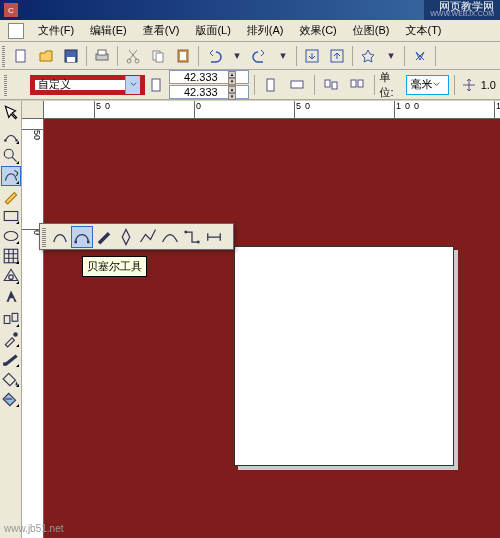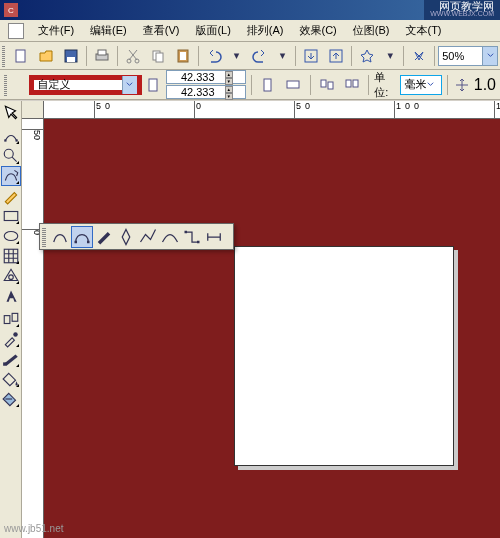--- a/index.html
+++ b/index.html
@@ -153,28 +153,20 @@
       </svg>
     </div>
   <div class="tbtn d">▾</div>
   <div class="sep"></div>
   <div class="tbtn">
       <svg viewBox="0 0 16 16">
         <path d="M4 4l4 8 4-8M4 4l8 8M12 4l-8 8" stroke="#35a" fill="none"></path>
       </svg>
     </div>
   <div class="sep"></div>
-  <div class="zoom-sel">
-    <span>50%</span>
-    <div class="arr">
-        <svg viewBox="0 0 10 10">
-          <path d="M2 3l3 3 3-3" fill="none" stroke="#24a"></path>
-        </svg>
-      </div>
-  </div>
 </div>
 
 <div class="propbar">
   <div class="gripH" style="position:static"></div>
   <div style="width:18px"></div>
   <div class="pagesel">
     <span>自定义</span>
     <div class="arr">
         <svg viewBox="0 0 10 10">
           <path d="M2 3l3 3 3-3" fill="none" stroke="#24a"></path>
@@ -234,21 +226,21 @@
           <path d="M2 3l3 3 3-3" fill="none" stroke="#24a"></path>
         </svg></div>
   </div>
   <div class="sep"></div>
   <div class="tbtn" style="width:18px">
       <svg viewBox="0 0 16 16">
         <path d="M8 2v12M2 8h12" stroke="#558"></path>
         <path d="M6 4l2-2 2 2M6 12l2 2 2-2" fill="none" stroke="#558"></path>
       </svg>
     </div>
-  <span style="font-size:16px">1.0</span>
+  <span style="font-size:11px">1.0</span>
 </div>
 
 <div class="workspace">
   <div class="toolbox">
     <div class="tool">
         <svg viewBox="0 0 16 16">
           <path d="M3 2l3 10 2-3 4 4 1-1-4-4 3-2z" fill="#fff" stroke="#000"></path>
         </svg>
       </div>
     <div class="tsep"></div>
@@ -403,16 +395,17 @@
             <rect x="2" y="3" width="2" height="2" fill="#335"></rect>
             <rect x="12" y="11" width="2" height="2" fill="#335"></rect>
           </svg>
         </div>
       <div class="ftool">
           <svg viewBox="0 0 16 16">
             <path d="M3 8h10M3 5v6M13 5v6" stroke="#335"></path>
           </svg>
         </div>
     </div>
+    <div class="tooltip">贝塞尔工具</div>
   </div>
 </div>
 
 <div class="footerwm">www.jb51.net</div>
 
 </body></html>

